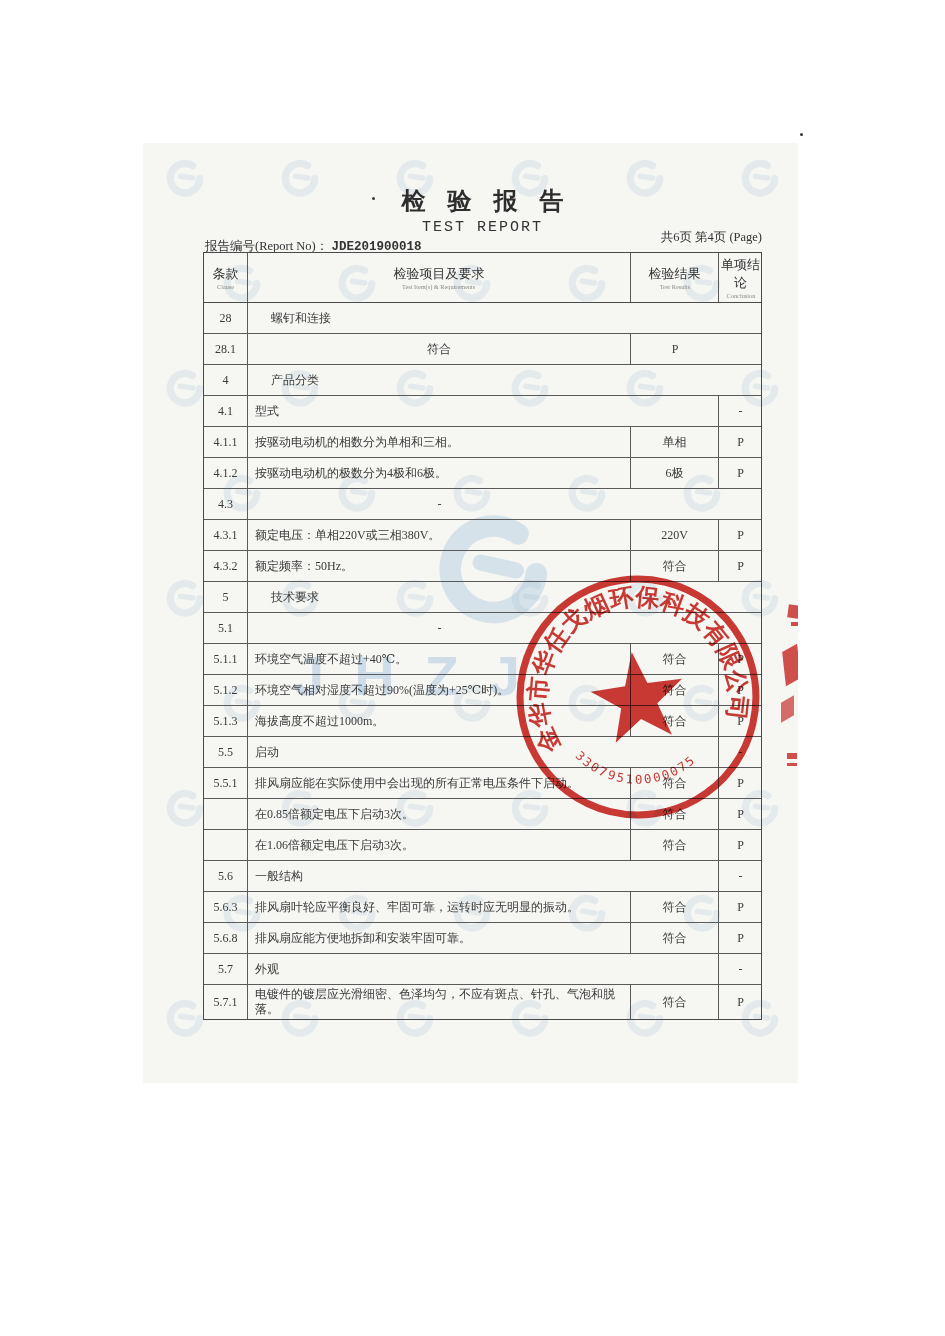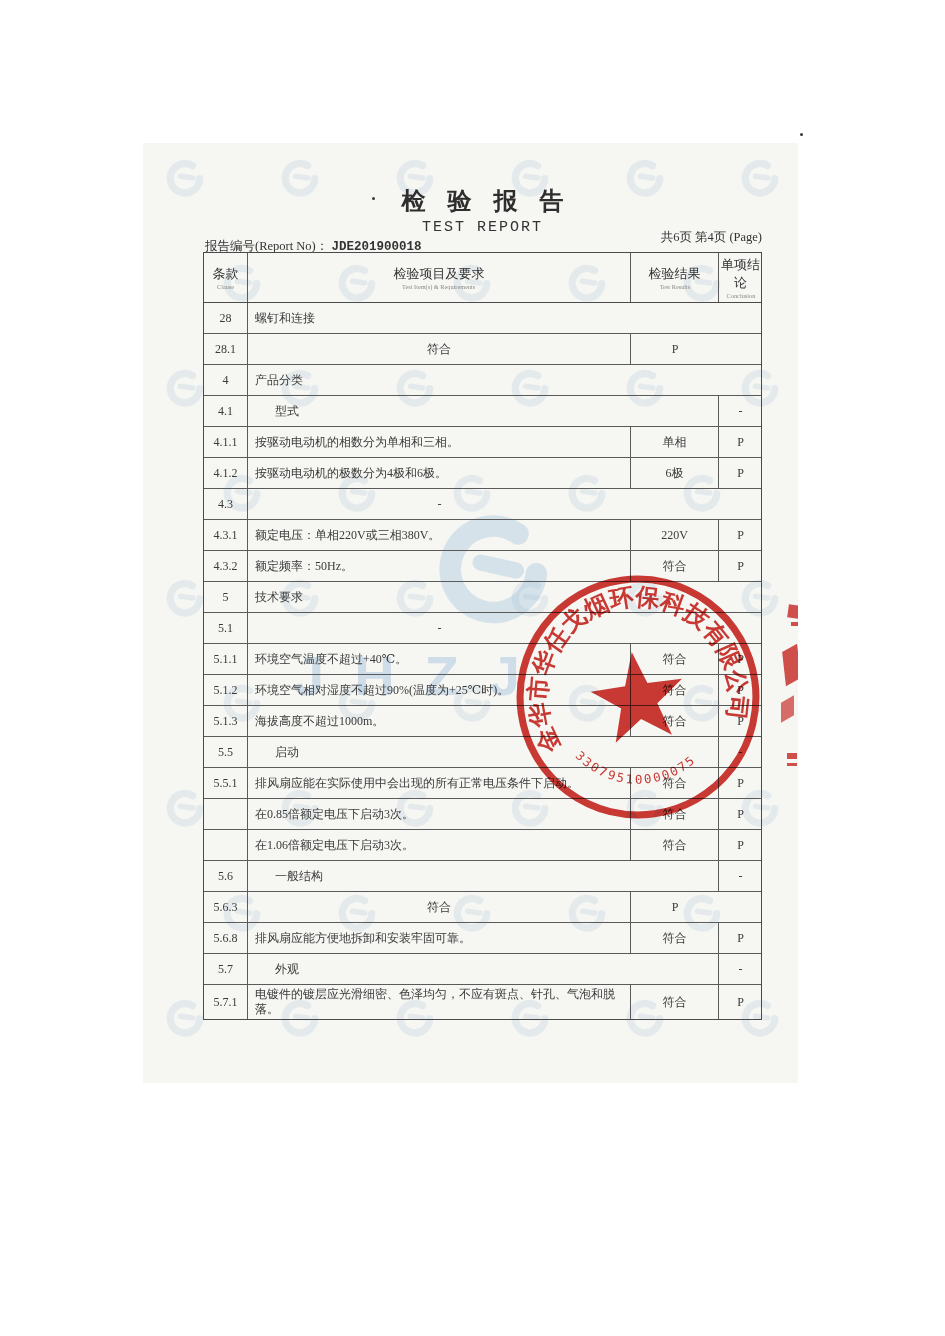--- a/index.html
+++ b/index.html
@@ -33,22 +33,22 @@
   
   .rpt-table { position:absolute; left:60px; top:109px; width:559px;
     border:1.5px solid #4a4a4a; color:#3a3a3a; }
   .tr { display:grid; grid-template-columns:44px 383px 88px 43px; min-height:31px;
     border-bottom:1px solid #5a5a5a; }
   .tr:last-child { border-bottom:none; }
   .td { display:flex; align-items:center; justify-content:center;
     border-right:1px solid #5a5a5a; font-size:12px; line-height:1.25; padding:2px 3px; }
   .td:last-child { border-right:none; }
   .td.item { justify-content:flex-start; padding-left:7px; }
-  .tr.full .item { grid-column:2/5; border-right:none; }
-  .tr.merged .item { grid-column:2/4;margin-left:20px; }
+  .tr.full .item { grid-column:2/5; border-right:none;margin-left:16px; }
+  .tr.merged .item { grid-column:2/4; }
   .tr.head { min-height:50px; border-bottom:1px solid #4a4a4a; }
   .hc { display:flex; flex-direction:column; align-items:center; justify-content:center;
     border-right:1px solid #5a5a5a; padding:2px; text-align:center; }
   .hc:last-child { border-right:none; }
   .hc .cn { font-size:13px; color:#333; }
   .hc .en { font-size:7px; color:#8a8a86; transform:scale(.9); white-space:nowrap; }
 
   
   .stamp { position:absolute; left:369px; top:428px; width:252px; height:252px;
     mix-blend-mode:multiply; opacity:.92; transform:rotate(-8deg); pointer-events:none; }
@@ -427,20 +427,21 @@
     <div class="td conclusion">P</div>
   </div>
           <div class="tr merged">
     <div class="td clause">5.6</div>
     <div class="td item">一般结构</div>
 
     <div class="td conclusion">-</div>
   </div>
           <div class="tr">
     <div class="td clause">5.6.3</div>
+    <div class="td item">排风扇叶轮应平衡良好、牢固可靠，运转时应无明显的振动。</div>
     <div class="td result">符合</div>
     <div class="td conclusion">P</div>
   </div>
           <div class="tr">
     <div class="td clause">5.6.8</div>
     <div class="td item">排风扇应能方便地拆卸和安装牢固可靠。</div>
     <div class="td result">符合</div>
     <div class="td conclusion">P</div>
   </div>
           <div class="tr merged">

